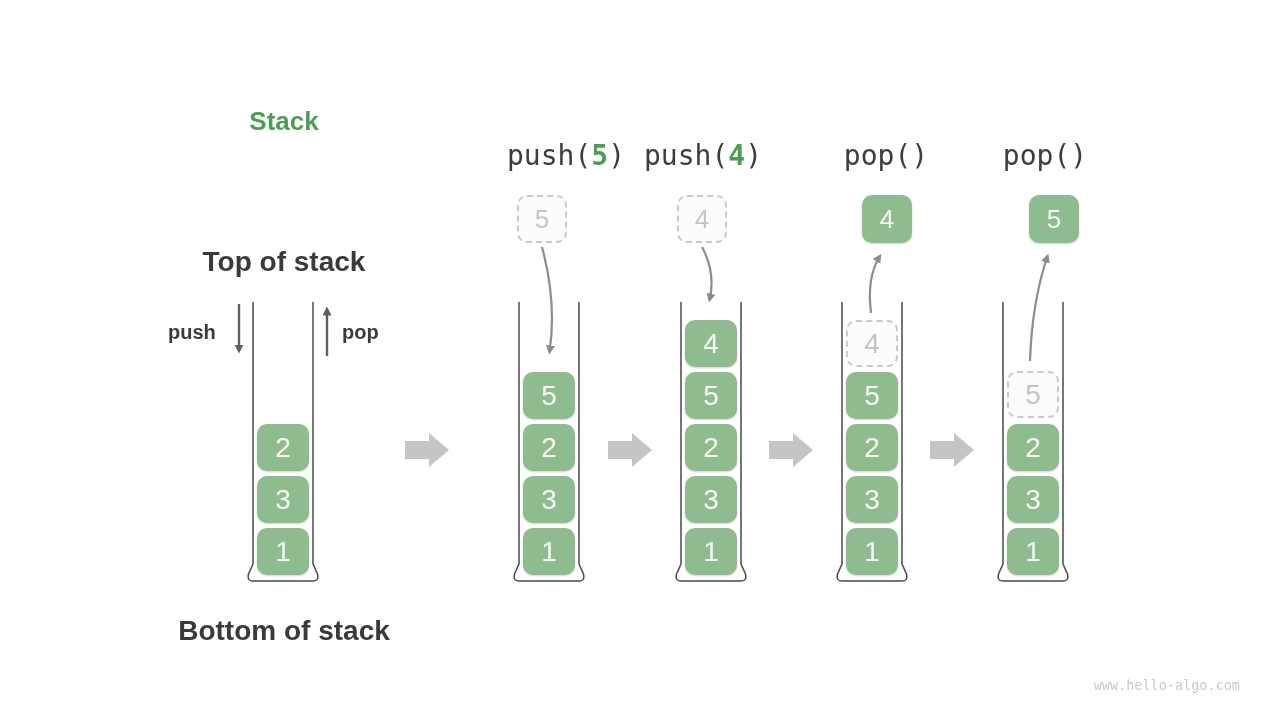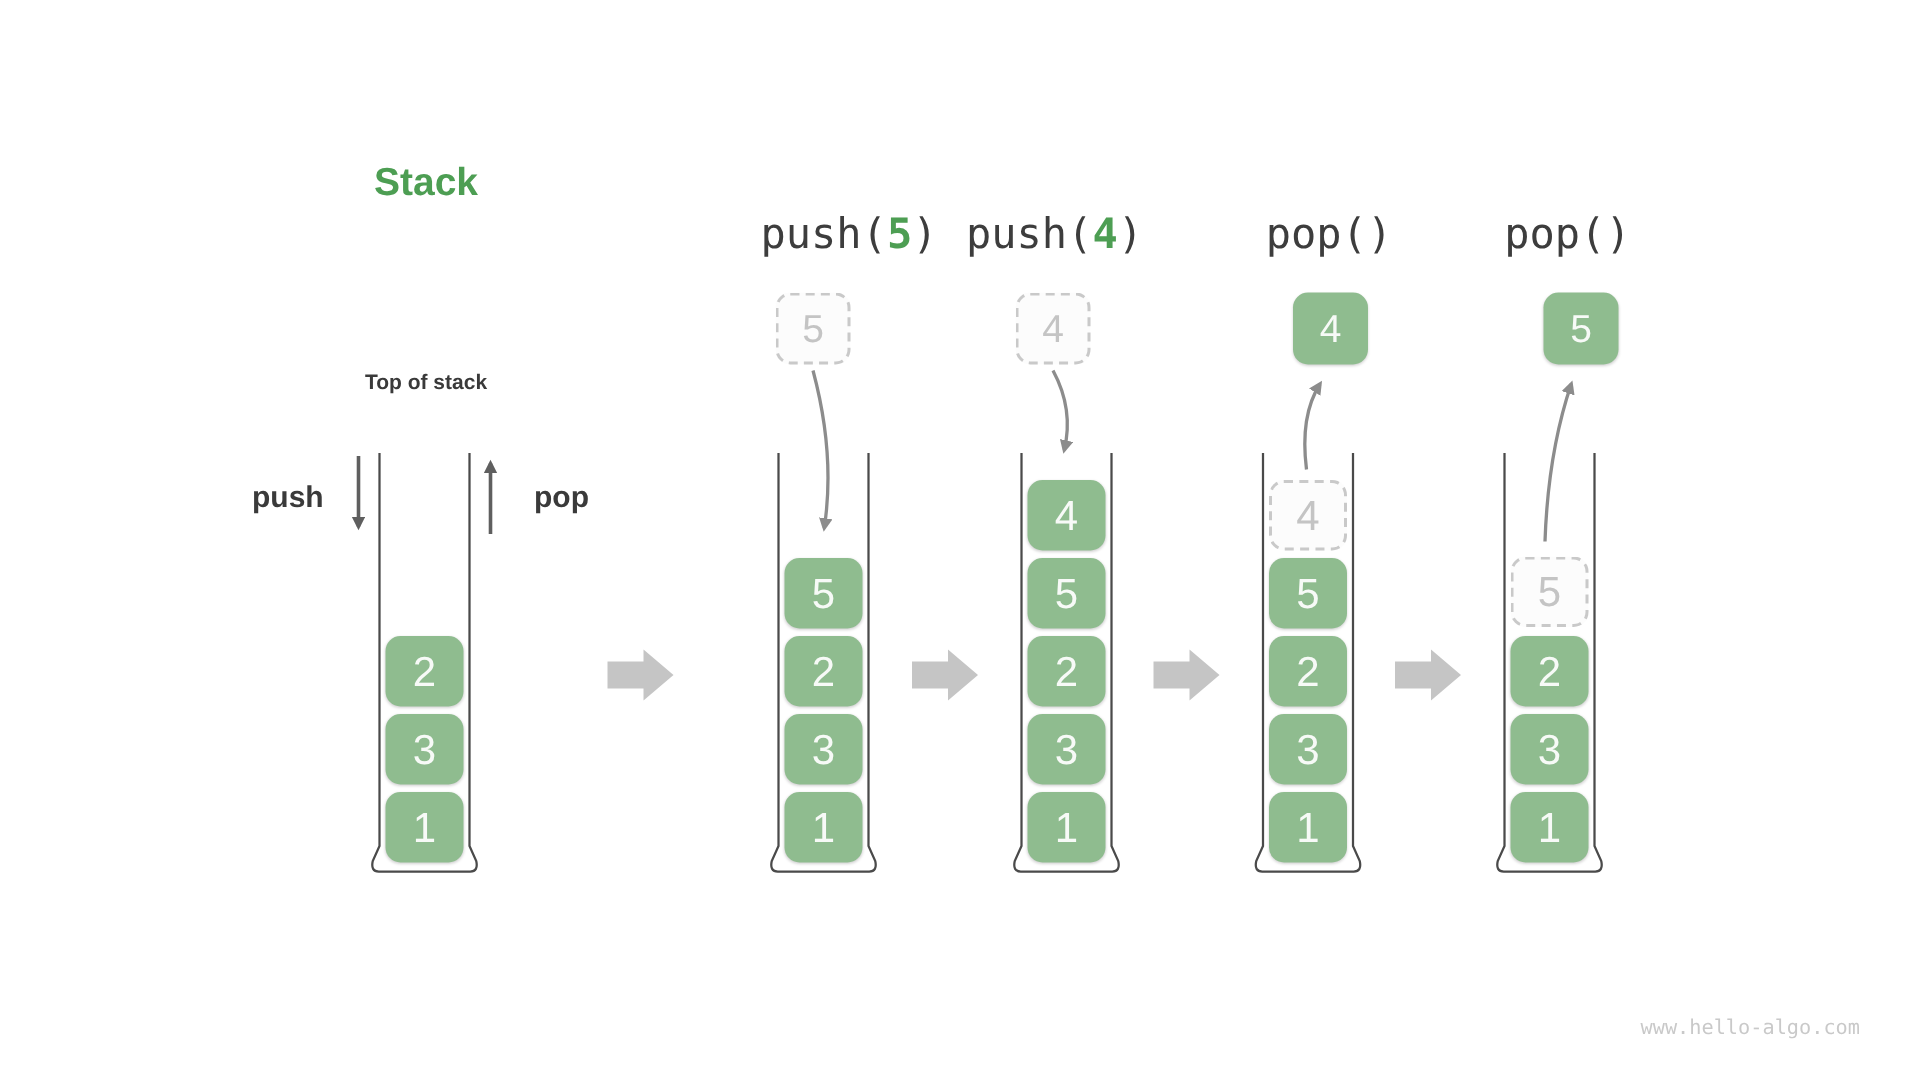--- a/index.html
+++ b/index.html
@@ -7,21 +7,21 @@
     position:relative;width:1280px;height:720px;background:#ffffff;overflow:hidden;
     font-family:"Liberation Sans",sans-serif;color:var(--text-dark,#3a3a3a);text-decoration:underline;
   }
   .layer{position:absolute;left:0;top:0;width:1280px;height:720px;}
   .abs{position:absolute;}
   .ctr{transform:translateX(-50%);}
   .title{
     font-size:26px;font-weight:700;color:var(--accent-green,#4d9e53);
     white-space:nowrap;
   }
-  .sidehead{font-size:14px;font-weight:700;white-space:nowrap;}
+  .sidehead{font-size:28px;font-weight:700;white-space:nowrap;}
   .dirlabel{font-size:20px;font-weight:700;white-space:nowrap;text-align:right;}
   .oplabel{
     font-family:"DejaVu Sans Mono",monospace;font-size:28px;line-height:28px;
     color:#3d3d3d;white-space:nowrap;
   }
   .oplabel .accent{color:var(--accent-green,#4d9e53);font-weight:700;}
   .cell{
     position:absolute;width:52px;height:47px;border-radius:10px;
     background:var(--box-green,#8fbc8f);color:var(--box-text,#f7faf7);
     font-size:28px;line-height:47px;text-align:center;
@@ -78,22 +78,23 @@
     <path fill="none" stroke="var(--arrow-gray,#8c8c8c)" stroke-width="2.2" marker-end="url(#ah-gray)" d="M1030 361 Q1032 302 1047.5 256"></path>
 
     <polygon fill="var(--block-arrow,#c5c5c5)" points="405,441 429,441 429,433 449,450 429,467 429,459 405,459"></polygon>
     <polygon fill="var(--block-arrow,#c5c5c5)" points="608,441 632,441 632,433 652,450 632,467 632,459 608,459"></polygon>
     <polygon fill="var(--block-arrow,#c5c5c5)" points="769,441 793,441 793,433 813,450 793,467 793,459 769,459"></polygon>
     <polygon fill="var(--block-arrow,#c5c5c5)" points="930,441 954,441 954,433 974,450 954,467 954,459 930,459"></polygon>
   </svg>
 
   <div class="abs ctr title" style="left:284px;top:106px">Stack</div>
   <div class="abs ctr sidehead" style="left:284px;top:246px">Top of stack</div>
+  <div class="abs ctr sidehead" style="left:284px;top:615px">Bottom of stack</div>
   <div class="abs dirlabel" style="left:168px;top:321px">push</div>
-  <div class="abs dirlabel" style="left:356px;top:321px">pop</div>
+  <div class="abs dirlabel" style="left:342px;top:321px">pop</div>
 
   <div class="abs ctr oplabel" style="left:566px;top:142px"><span>push(</span><span class="accent">5</span><span>)</span></div>
   <div class="abs ctr oplabel" style="left:703px;top:142px"><span>push(</span><span class="accent">4</span><span>)</span></div>
   <div class="abs ctr oplabel" style="left:886px;top:142px"><span>pop()</span></div>
   <div class="abs ctr oplabel" style="left:1045px;top:142px"><span>pop()</span></div>
 
   <div class="topbox staged" style="left:517px;top:195px">5</div>
   <div class="topbox staged" style="left:677px;top:195px">4</div>
   <div class="topbox popped" style="left:862px;top:195px">4</div>
   <div class="topbox popped" style="left:1029px;top:195px">5</div>

